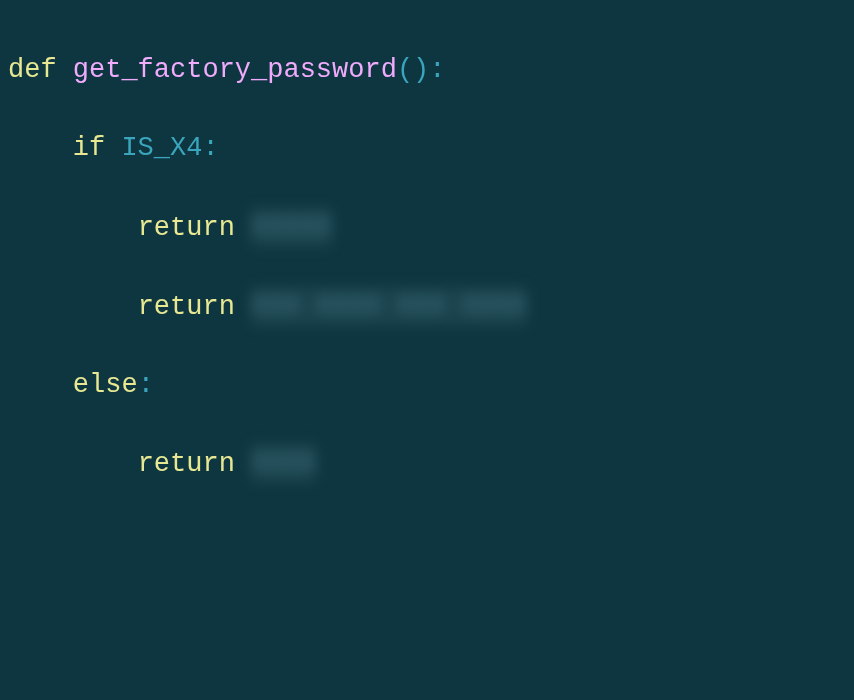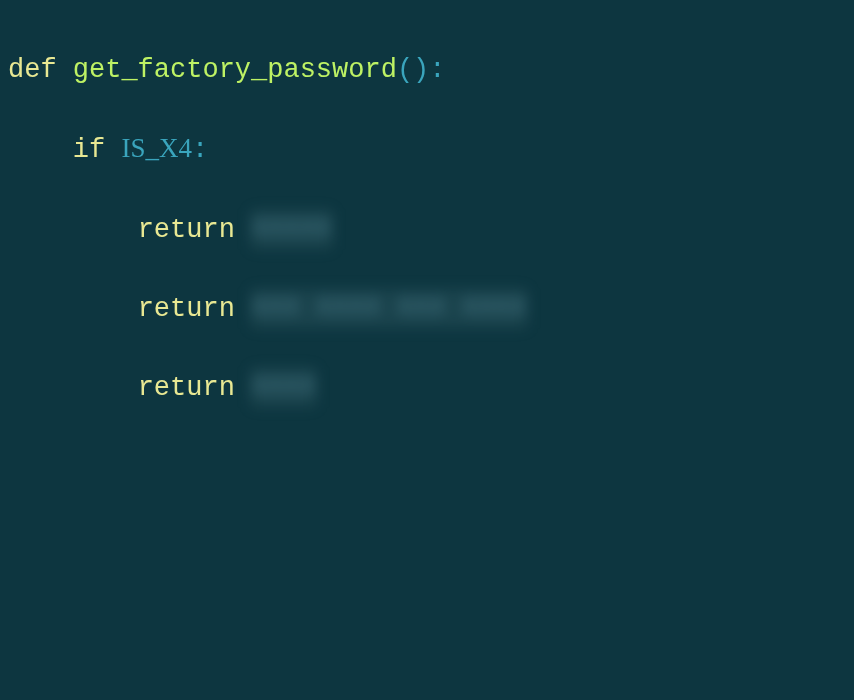--- a/index.html
+++ b/index.html
@@ -18,29 +18,28 @@
       color: #3aa5bd;
       overflow: hidden;
     }
     .code-container {
       white-space: pre;
     }
     .kw {
       color: #e8e893;
     }
     .fn {
-      color: #bef264;
+      color: #f0abfc;
       font-weight: 500;
     }
     .paren {
       color: #3aa5bd;
     }
     .ident {
       color: #3aa5bd;
-      font-family: Liberation Serif, serif;
     }
     .blur {
       display: inline-block;
       vertical-align: middle;
       filter: blur(7px);
       color: #4a7a88;
       background: rgba(100, 140, 150, 0.15);
       user-select: none;
     }
     .line {
@@ -49,20 +48,21 @@
     }
   </style>
 </head>
 <body>
 
 <div class="code-container">
 <span class="line"><span class="kw">def</span><span> </span><span class="fn">get_factory_password</span><span class="paren">(</span><span class="paren">)</span><span class="paren">:</span></span>
 <span class="line"><span>    </span><span class="kw">if</span><span> </span><span class="ident">IS_X4</span><span class="paren">:</span></span>
 <span class="line"><span>        </span><span class="kw">return</span><span> </span><span class="blur">XXXXX</span></span>
 <span class="line"><span>        </span><span class="kw">return</span><span> </span><span class="blur">XXX XXXX XXX XXXX</span></span>
+<span class="line"><span>    </span><span class="kw">else</span><span class="paren">:</span></span>
 <span class="line"><span>        </span><span class="kw">return</span><span> </span><span class="blur">XXXX</span></span>
 <span class="line"> </span>
 <span class="line"> </span>
 
 
 
 
 
 
 

